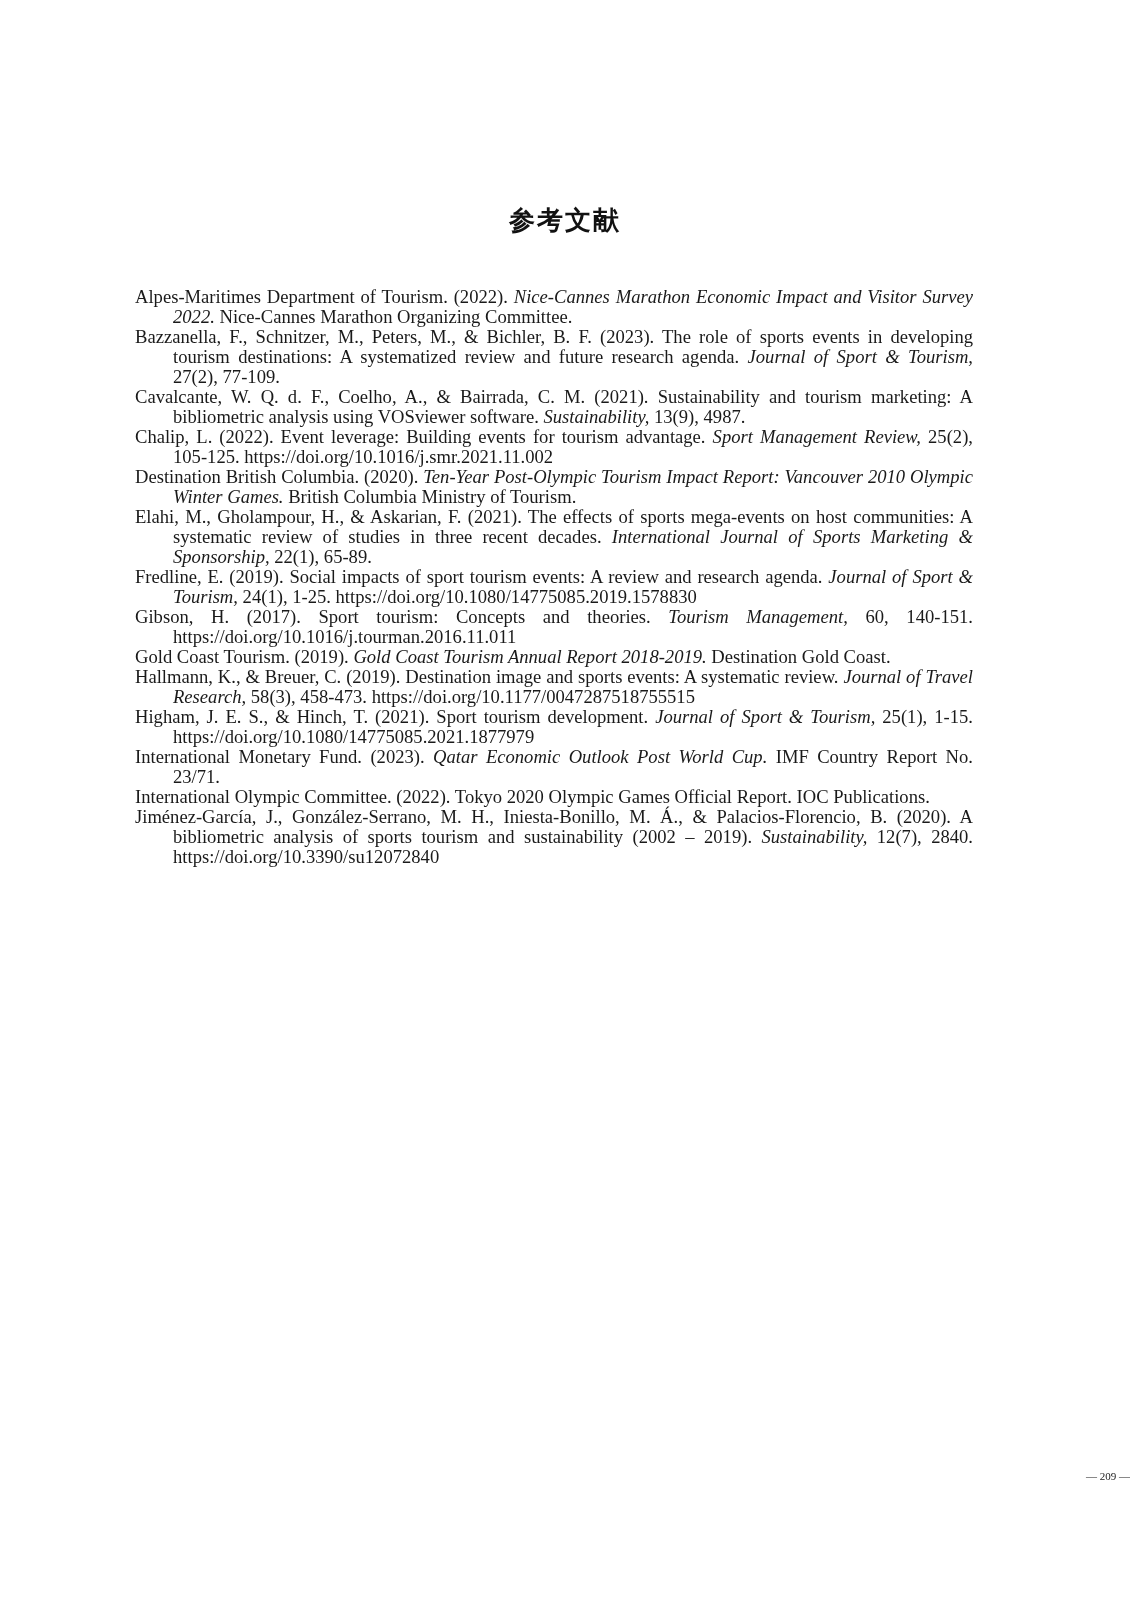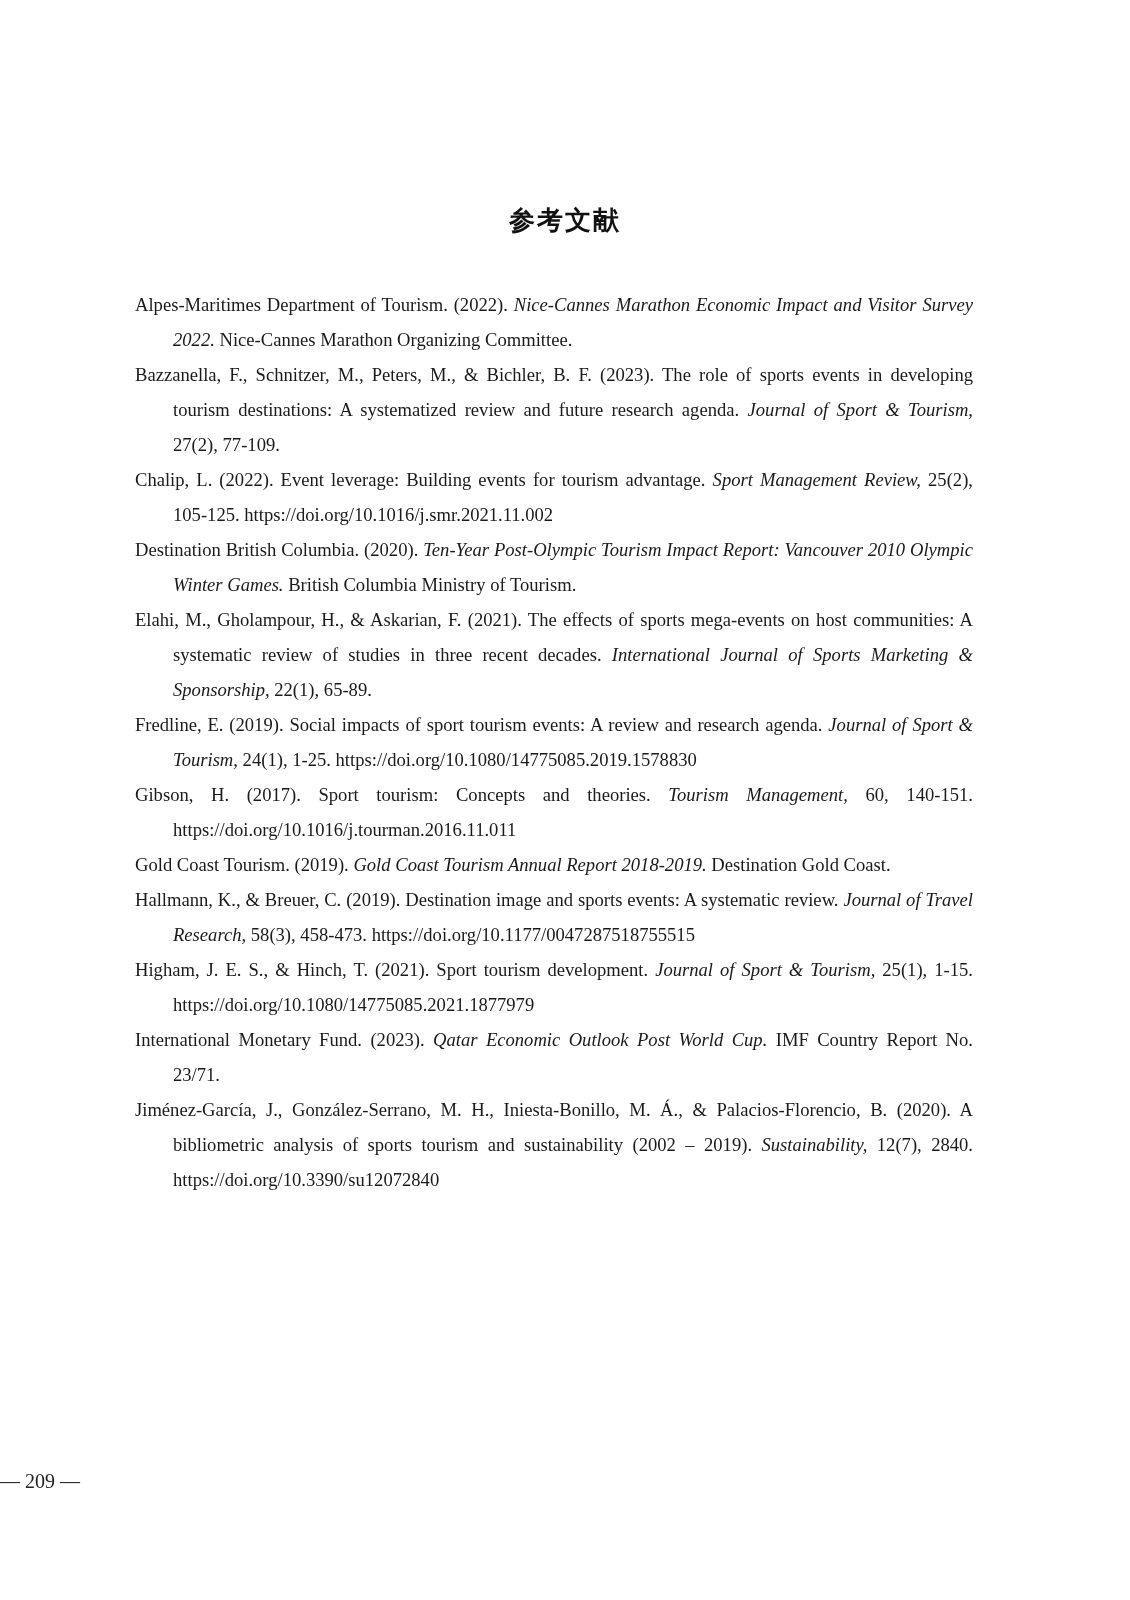--- a/index.html
+++ b/index.html
@@ -5,46 +5,48 @@
   html, body { margin: 0; padding: 0; background: #ffffff; }
   body { width: 1130px; height: 1600px; position: relative; overflow: hidden; }
   .page { position: absolute; left: 0; top: 0; width: 1045px; height: 1600px; background: #fff; border-radius: 10px; }
   .title {
     position: absolute; left: 0; width: 1130px; top: 186px; text-align: center;
     font-family: "DejaVu Serif", serif; font-weight: bold; font-size: 26px;
     letter-spacing: 2px; color: #111;
   }
   .refs {
     position: absolute; left: 135px; top: 287px; width: 838px;
-    font-family: "Liberation Serif", serif; font-size: 18.6px; line-height: 35px;
+    font-family: "Liberation Serif", serif; font-size: 18.6px; line-height: 20px;
     color: #1a1a1a;
   }
   .ref {
     margin: 0; padding-left: 38px; text-indent: -38px; text-align: justify;
   }
   .ref i { font-style: italic; }
   .tm { font-size: 9px; vertical-align: super; font-style: italic; }
   .footer {
-    position: absolute; left: 0; width: 1130px; top: 1470px; text-align: left;
-    font-family: "Liberation Serif", serif; font-size: 20px; color: #222;
+    position: absolute; left: 0; width: 1130px; top: 1470px; text-align: right;
+    font-family: "Liberation Serif", serif; font-size: 11px; color: #222;
   }
 </style>
 </head>
 <body>
 
 <div class="page">
   <h1 class="title">参考文献</h1>
   <div class="refs" id="refs">
       <p class="ref"><span>Alpes-Maritimes Department of Tourism. (2022). </span><i>Nice-Cannes Marathon Economic Impact and Visitor Survey 2022.</i><span> Nice-Cannes Marathon Organizing Committee.</span></p>
       <p class="ref"><span>Bazzanella, F., Schnitzer, M., Peters, M., &amp; Bichler, B. F. (2023). The role of sports events in developing tourism destinations: A systematized review and future research agenda. </span><i>Journal of Sport &amp; Tourism,</i><span> 27(2), 77-109.</span></p>
+      <p class="ref"><span>Cavalcante, W. Q. d. F., Coelho, A., &amp; Bairrada, C. M. (2021). Sustainability and tourism marketing: A bibliometric analysis using VOSviewer software. </span><i>Sustainability,</i><span> 13(9), 4987.</span></p>
       <p class="ref"><span>Chalip, L. (2022). Event leverage: Building events for tourism advantage. </span><i>Sport Management Review,</i><span> 25(2), 105-125. https://doi.org/10.1016/j.smr.2021.11.002</span></p>
       <p class="ref"><span>Destination British Columbia. (2020). </span><i>Ten-Year Post-Olympic Tourism Impact Report: Vancouver 2010 Olympic Winter Games.</i><span> British Columbia Ministry of Tourism.</span></p>
       <p class="ref"><span>Elahi, M., Gholampour, H., &amp; Askarian, F. (2021). The effects of sports mega-events on host communities: A systematic review of studies in three recent decades. </span><i>International Journal of Sports Marketing &amp; Sponsorship,</i><span> 22(1), 65-89.</span></p>
       <p class="ref"><span>Fredline, E. (2019). Social impacts of sport tourism events: A review and research agenda. </span><i>Journal of Sport &amp; Tourism,</i><span> 24(1), 1-25. https://doi.org/10.1080/14775085.2019.1578830</span></p>
       <p class="ref"><span>Gibson, H. (2017). Sport tourism: Concepts and theories. </span><i>Tourism Management,</i><span> 60, 140-151. https://doi.org/10.1016/j.tourman.2016.11.011</span></p>
       <p class="ref"><span>Gold Coast Tourism. (2019). </span><i>Gold Coast Tourism Annual Report 2018-2019.</i><span> Destination Gold Coast.</span></p>
       <p class="ref"><span>Hallmann, K., &amp; Breuer, C. (2019). Destination image and sports events: A systematic review. </span><i>Journal of Travel Research,</i><span> 58(3), 458-473. https://doi.org/10.1177/0047287518755515</span></p>
       <p class="ref"><span>Higham, J. E. S., &amp; Hinch, T. (2021). Sport tourism development. </span><i>Journal of Sport &amp; Tourism,</i><span> 25(1), 1-15. https://doi.org/10.1080/14775085.2021.1877979</span></p>
       <p class="ref"><span>International Monetary Fund. (2023). </span><i>Qatar Economic Outlook Post World Cup.</i><span> IMF Country Report No. 23/71.</span></p>
+      <p class="ref"><span>International Olympic Committee. (2022). Tokyo 2020 Olympic Games Official Report. IOC Publications.</span></p>
       <p class="ref"><span>Jiménez-García, J., González-Serrano, M. H., Iniesta-Bonillo, M. Á., &amp; Palacios-Florencio, B. (2020). A bibliometric analysis of sports tourism and sustainability (2002 – 2019). </span><i>Sustainability,</i><span> 12(7), 2840. https://doi.org/10.3390/su12072840</span></p>
     </div>
   <div class="footer">— 209 —</div>
 </div>
 
 </body></html>

